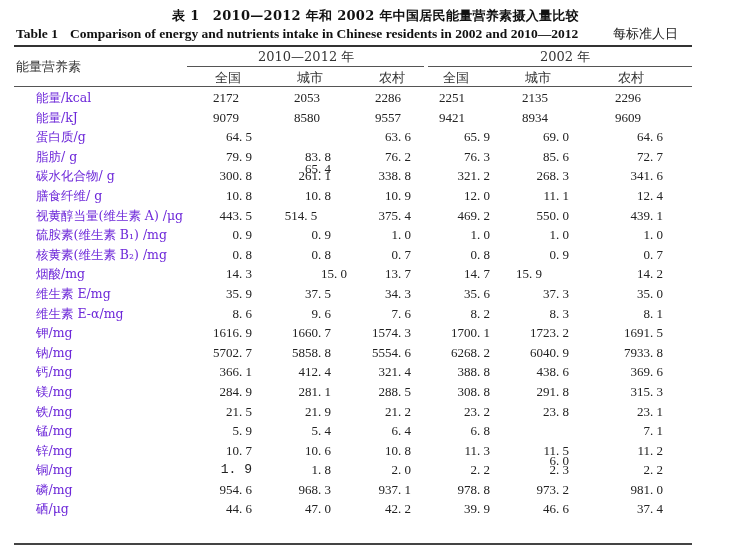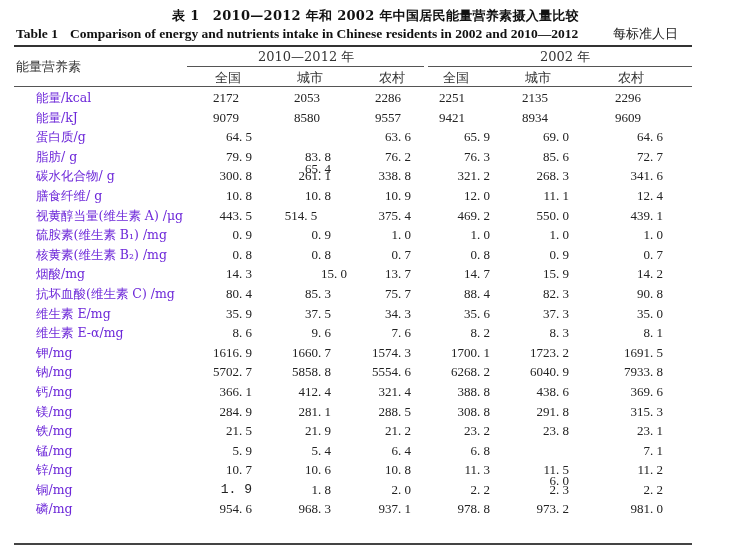--- a/index.html
+++ b/index.html
@@ -207,31 +207,22 @@
       <span class="val dec" style="left: 430px;">0. 8</span>
       <span class="val dec" style="left: 509px;">0. 9</span>
       <span class="val dec" style="left: 603px;">0. 7</span>
     </div>
     <div class="row">
       <span class="label">烟酸/mg</span>
       <span class="val dec" style="left: 192px;">14. 3</span>
       <span class="val dec" style="left: 287px;">15. 0</span>
       <span class="val dec" style="left: 351px;">13. 7</span>
       <span class="val dec" style="left: 430px;">14. 7</span>
-      <span class="val dec" style="left: 509px;">15. 9</span>
+      <span class="val dec" style="left: 482px;">15. 9</span>
       <span class="val dec" style="left: 603px;">14. 2</span>
-    </div>
-    <div class="row">
-      <span class="label">抗坏血酸(维生素 C) /mg</span>
-      <span class="val dec" style="left: 192px;">80. 4</span>
-      <span class="val dec" style="left: 271px;">85. 3</span>
-      <span class="val dec" style="left: 351px;">75. 7</span>
-      <span class="val dec" style="left: 430px;">88. 4</span>
-      <span class="val dec" style="left: 509px;">82. 3</span>
-      <span class="val dec" style="left: 603px;">90. 8</span>
     </div>
     <div class="row">
       <span class="label">维生素 E/mg</span>
       <span class="val dec" style="left: 192px;">35. 9</span>
       <span class="val dec" style="left: 271px;">37. 5</span>
       <span class="val dec" style="left: 351px;">34. 3</span>
       <span class="val dec" style="left: 430px;">35. 6</span>
       <span class="val dec" style="left: 509px;">37. 3</span>
       <span class="val dec" style="left: 603px;">35. 0</span>
     </div>
@@ -318,13 +309,22 @@
     </div>
     <div class="row">
       <span class="label">磷/mg</span>
       <span class="val dec" style="left: 192px;">954. 6</span>
       <span class="val dec" style="left: 271px;">968. 3</span>
       <span class="val dec" style="left: 351px;">937. 1</span>
       <span class="val dec" style="left: 430px;">978. 8</span>
       <span class="val dec" style="left: 509px;">973. 2</span>
       <span class="val dec" style="left: 603px;">981. 0</span>
     </div>
+    <div class="row">
+      <span class="label">硒/μg</span>
+      <span class="val dec" style="left: 192px;">44. 6</span>
+      <span class="val dec" style="left: 271px;">47. 0</span>
+      <span class="val dec" style="left: 351px;">42. 2</span>
+      <span class="val dec" style="left: 430px;">39. 9</span>
+      <span class="val dec" style="left: 509px;">46. 6</span>
+      <span class="val dec" style="left: 603px;">37. 4</span>
+    </div>
   </div>
 
 </body></html>

